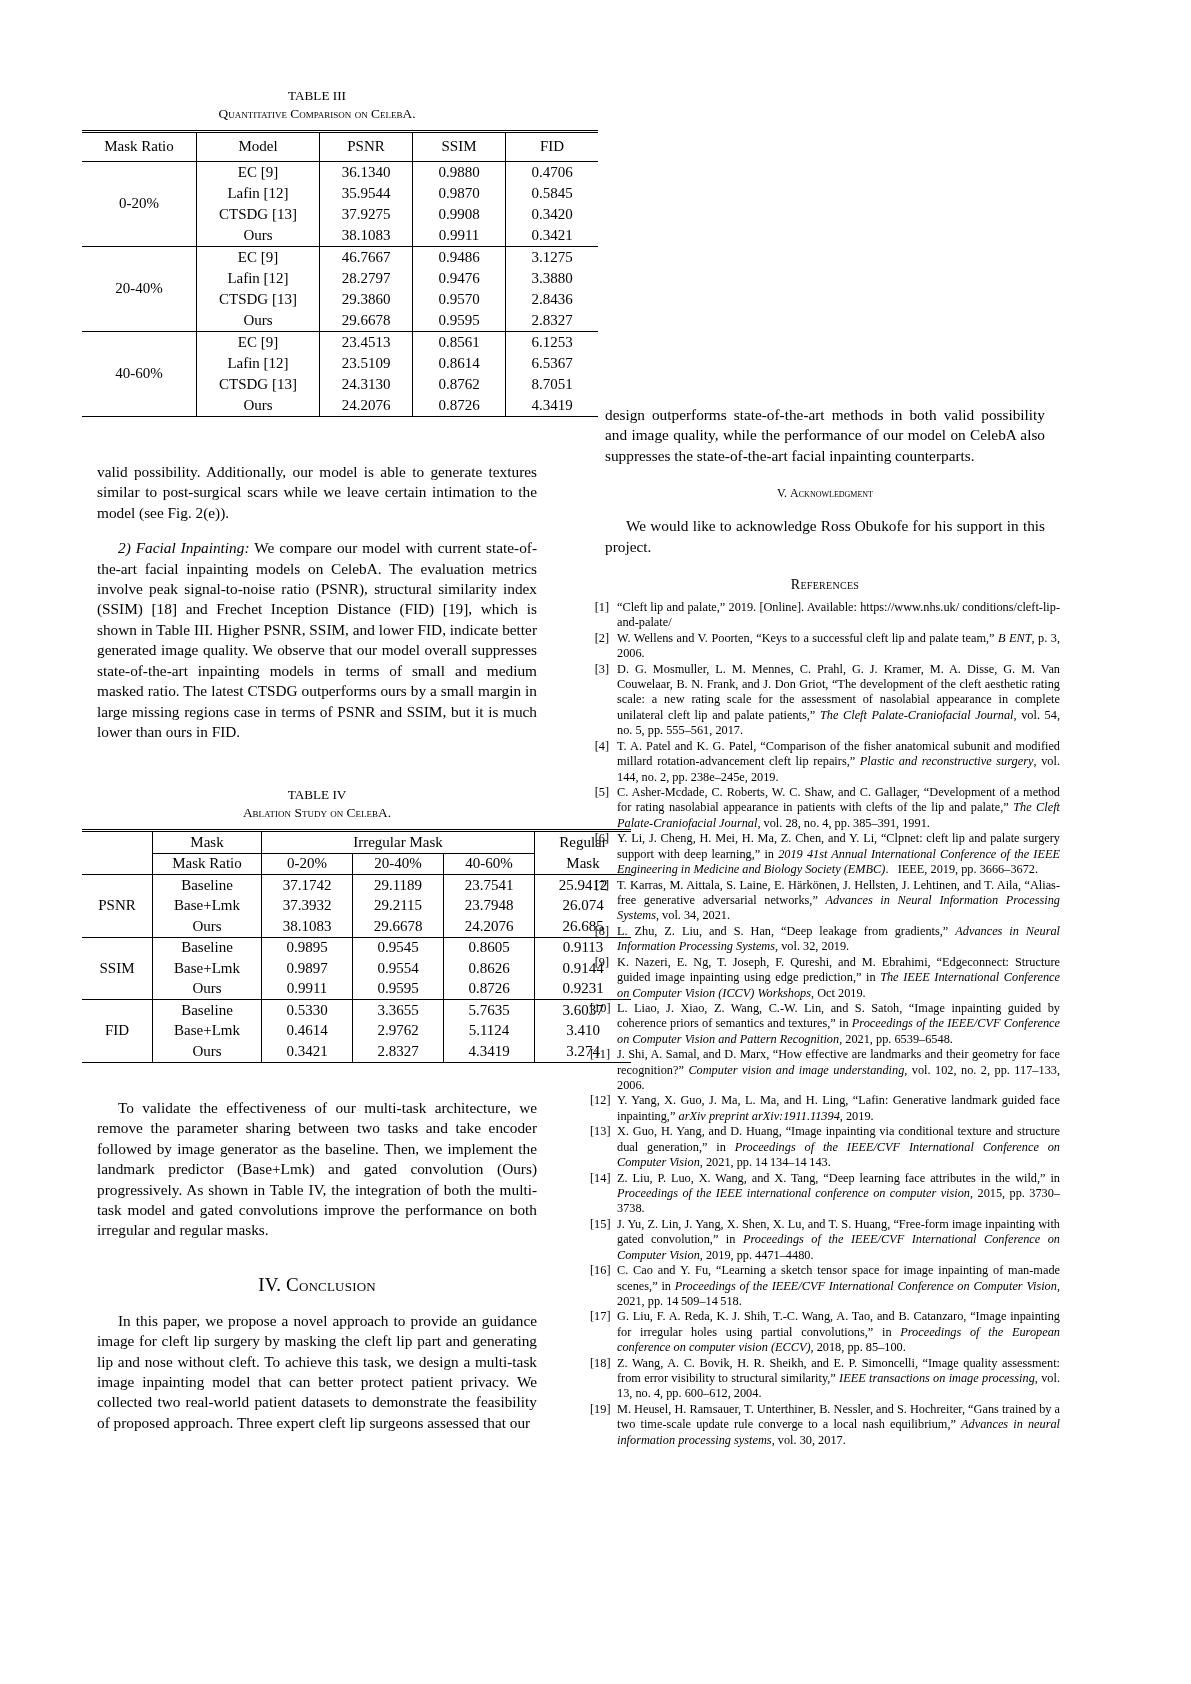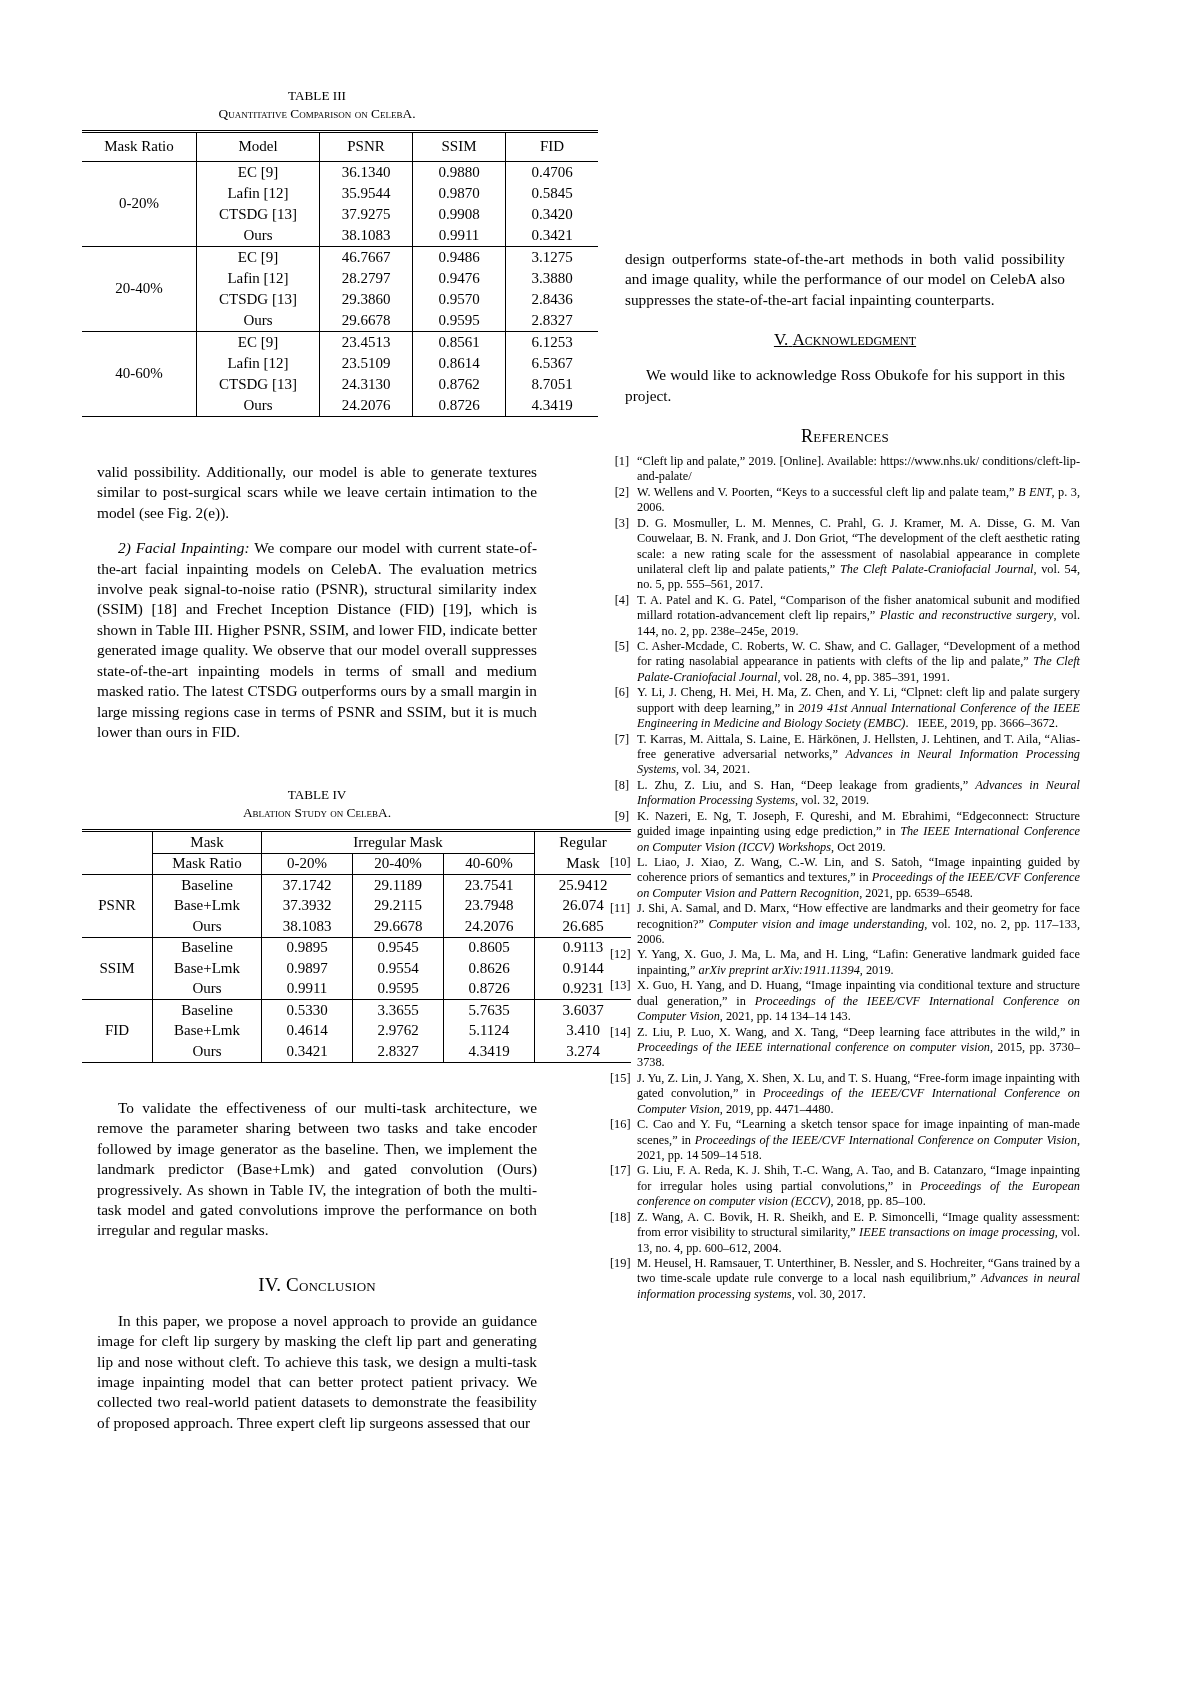--- a/index.html
+++ b/index.html
@@ -21,22 +21,22 @@
     width: 1191px;
     height: 1684px;
     padding: 0;
   }
   .columns {
     position: absolute;
     left: 82px;
     top: 88px;
     width: 1028px;
     display: flex;
-    gap: 58px;
-    align-items: center;
+    gap: 38px;
+    align-items: flex-end;
   }
   .col {
     width: 470px;
   }
   .col-left { }
   .col-right { }
 
   p.body {
     margin: 15px;
     font-size: 15.3px;
@@ -115,30 +115,29 @@
     box-sizing: border-box;
   }
   .ref .txt {
     flex: 1;
     text-align: justify;
     text-justify: inter-word;
   }
   i, em { font-style: italic; }
   .refs-head {
     text-align: center;
-    font-size: 18px;
+    font-size: 14px;
     font-variant: small-caps;
     margin: 20px 0 6px 0;
     letter-spacing: .3px;
   }
   .ack-head {
     text-align: center;
-    font-size: 17px;
+    font-size: 12px;
     margin: 20px 0 11px 0;
-    text-decoration: underline;
   }
   .ack-head .sc { font-variant: small-caps; }
   .spacer-lg { height: 30px; }
   .spacer-md { height: 20px; }
 </style>
 </head>
 <body>
 
 <div class="page">
   <div class="columns">

